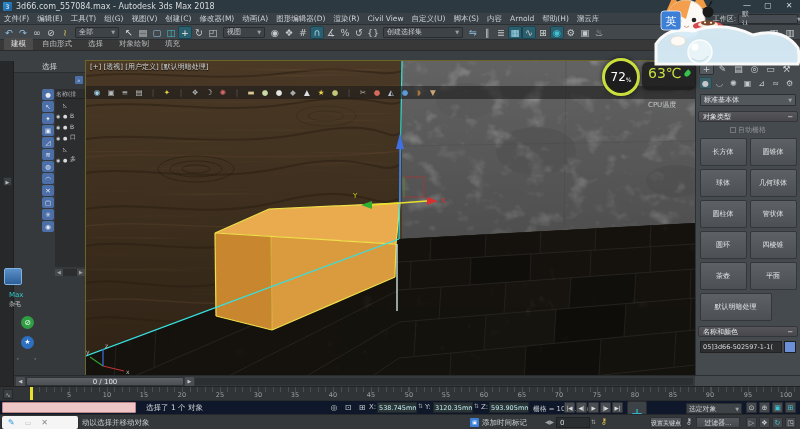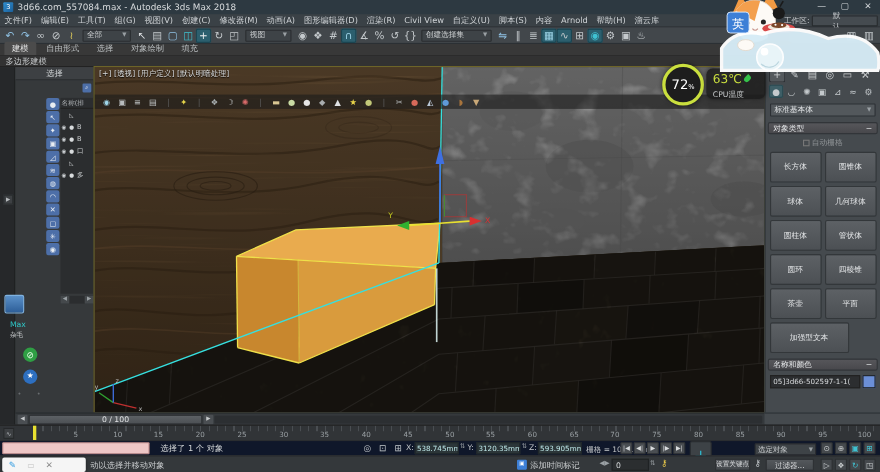--- a/index.html
+++ b/index.html
@@ -10,21 +10,21 @@
   .abs{position:absolute;}
   
   .titlebar{left:0;top:0;width:800px;height:13px;background:#2d3941;display:flex;align-items:center;font-size:8px;color:#d8dbdd;}
   .appicon{width:9px;height:9px;margin:0 4px 0 3px;background:linear-gradient(135deg,#2f8fd0,#1b5f9a);border-radius:1px;color:#fff;font-size:6px;line-height:9px;text-align:center;}
   .winbtns{position:absolute;right:4px;top:0;display:flex;gap:7px;}
   .winbtns span{width:14px;height:11px;text-align:center;font-size:8px;color:#cfd3d6;line-height:11px;}
   
   .menubar{left:0;top:13px;width:800px;height:12px;background:#3a4146;display:flex;align-items:center;font-size:7.5px;color:#cfd3d6;border-bottom:1px solid #2b3034;}
   .menubar .mi{padding:0 4px;white-space:nowrap;}
   .workspace{position:absolute;right:2px;top:0;height:12px;display:flex;align-items:center;font-size:7px;color:#c6cacd;}
-  .workspace .combo{width:60px;height:10px;background:#454b50;border:1px solid #272b2e;border-radius:1px;margin-left:2px;padding:0 18px;display:flex;align-items:center;justify-content:space-between;font-size:7px;gap:45px;}
+  .workspace .combo{width:60px;height:10px;background:#454b50;border:1px solid #272b2e;border-radius:1px;margin-left:2px;padding:0 3px;display:flex;align-items:center;justify-content:space-between;font-size:7px;gap:45px;}
   
   .toolbar{left:0;top:25px;width:800px;height:15px;background:#42474b;border-bottom:1px solid #2b3034;display:flex;align-items:center;padding-left:2px;gap:1px;}
   .tb-ico{width:14px;height:13px;display:flex;align-items:center;justify-content:center;font-size:9.5px;border-radius:2px;color:#c4c9cc;}
   .tb-ico.active{background:#2c5f6e;box-shadow:inset 0 0 0 1px #1b4450;}
   .tb-dd{height:11px;background:#3e4347;border:1px solid #2a2d30;border-radius:1px;color:#c9ccce;font-size:7px;display:flex;align-items:center;justify-content:space-between;padding:0 3px;margin:0 2px;}
   .caret{font-size:5px;color:#9aa0a4;margin-left:3px;}
   
   .ribbontabs{left:0;top:40px;width:800px;height:11px;background:#383838;display:flex;align-items:flex-end;padding-left:4px;gap:2px;border-bottom:1px solid #2b2b2b;}
   .rtab{font-size:7.5px;color:#b9bdbf;padding:1px 7px;}
   .rtab.active{background:#4b4b4b;color:#e8e8e8;border-radius:2px 2px 0 0;}
@@ -55,23 +55,23 @@
   .viewport{left:86px;top:61px;width:609px;height:314px;background:#4a3a26;outline:1px solid #6d6428;overflow:hidden;}
   .vp-label{position:absolute;left:4px;top:1px;font-size:7px;color:#d8dbdd;text-shadow:0 1px 1px #000;z-index:5;}
   .physx{position:absolute;left:112px;top:4px;z-index:5;font-weight:bold;font-size:16px;letter-spacing:2px;color:#11430f;-webkit-text-stroke:1px #28b828;text-shadow:0 0 2px #062;}
   .physx .arr{color:#9adf1f;-webkit-text-stroke:0;font-size:11px;}
   .physx .cpu{color:#2ede3e;-webkit-text-stroke:1px #1a8f1a;}
   .vp-iconbar{position:absolute;left:0;top:25px;width:609px;height:13px;background:rgba(26,26,26,.6);display:flex;align-items:center;padding-left:5px;gap:2px;z-index:5;}
   .vp-iconbar span{font-size:7.5px;width:12px;text-align:center;}
   .gauge{left:602px;top:58px;width:38px;height:38px;border-radius:50%;background:#1d1d1d;border:3px solid var(--gauge_ring,#cadf3e);z-index:20;display:flex;align-items:center;justify-content:center;color:#fff;font-size:12px;box-shadow:0 0 4px rgba(0,0,0,.6);}
   .gauge small{font-size:6px;margin-top:4px;}
   .temp-pill{left:642px;top:62px;width:54px;height:28px;background:#1c1c1cde;border-radius:6px;z-index:20;padding:3px 0 0 6px;box-shadow:0 0 4px rgba(0,0,0,.5);}
-  .temp-pill .t1{font-size:11px;color:var(--gauge_ring,#cadf3e);display:flex;align-items:center;gap:3px;}
+  .temp-pill .t1{font-size:14px;color:var(--gauge_ring,#cadf3e);display:flex;align-items:center;gap:3px;}
   .drop{display:inline-block;width:5px;height:7px;background:#35c24a;border-radius:0 50% 50% 50%;transform:rotate(45deg);}
-  .temp-pill .t2{font-size:7px;color:#c6c9cb;margin-top:3px;}
+  .temp-pill .t2{font-size:7px;color:#c6c9cb;margin-top:19px;}
   
   .cmdpanel{left:695px;top:61px;width:105px;height:325px;background:#454a4e;border-left:1px solid #2b3034;}
   .cp-tabs{display:flex;gap:1px;padding:2px 3px;height:16px;}
   .cp-tabs span{width:15px;height:12px;display:flex;align-items:center;justify-content:center;font-size:9px;color:#c9ccce;border-radius:2px;}
   .cp-tabs span.active{background:#54595d;box-shadow:inset 0 0 0 1px #2c3034;}
   .cp-sub{display:flex;gap:1px;padding:0 3px;height:14px;}
   .cp-sub span{width:13px;height:12px;display:flex;align-items:center;justify-content:center;font-size:8px;color:#c4c9cc;border-radius:2px;}
   .cp-sub span.active{background:#3e5e66;box-shadow:inset 0 0 0 1px #2a4a52;}
   .cp-combo{margin:3px 4px 0;height:12px;background:#53585c;border:1px solid #2c3034;border-radius:1px;font-size:7px;color:#dfe2e4;display:flex;align-items:center;justify-content:space-between;padding:0 3px;}
   .rollout{margin:5px 2px 0;height:11px;background:linear-gradient(180deg,#56565a,#48484c);border:1px solid #323539;border-radius:2px;font-size:7px;color:#e4e6e8;display:flex;align-items:center;padding:0 4px;justify-content:space-between;}
@@ -195,21 +195,21 @@
 
     <span class="tb-ico" style="color: rgb(196, 201, 204);">◉</span>
         <span class="tb-ico" style="color: rgb(196, 201, 204);">❖</span>
         <span class="tb-ico" style="color: rgb(196, 201, 204);">#</span>
         <span class="tb-ico active" style="color: rgb(159, 214, 234);">∩</span>
         <span class="tb-ico" style="color: rgb(196, 201, 204);">∡</span>
         <span class="tb-ico" style="color: rgb(196, 201, 204);">%</span>
         <span class="tb-ico" style="color: rgb(196, 201, 204);">↺</span>
         <span class="tb-ico" style="color: rgb(196, 201, 204);">{}</span>
       </span>
-    <span class="tb-dd" style="width:64px">
+    <span class="tb-dd" style="width:80px">
       <span>创建选择集</span>
         <span class="caret">▼</span>
     </span>
     <span style="display:flex">
 
     <span class="tb-ico" style="color: rgb(143, 193, 227);">⇋</span>
         <span class="tb-ico" style="color: rgb(196, 201, 204);">∥</span>
         <span class="tb-ico" style="color: rgb(196, 201, 204);">≣</span>
         <span class="tb-ico active" style="color: rgb(159, 214, 234);">▦</span>
         <span class="tb-ico active" style="color: rgb(196, 201, 204);">∿</span>
@@ -227,23 +227,20 @@
   </div>
 
   <div class="abs ribbontabs">
 
   <span class="rtab active">建模</span>
       <span class="rtab">自由形式</span>
       <span class="rtab">选择</span>
       <span class="rtab">对象绘制</span>
       <span class="rtab">填充</span>
     </div>
-  <div class="abs ribbonsub">
-    <span>多边形建模</span>
-  </div>
 
   <div class="abs leftstrip"></div>
   <div class="abs x-fly">▶</div>
 
   <div class="abs explorer">
     <div class="x-title">选择</div>
     <span class="x-search">⌕</span>
     <div class="x-filters">
 
     <span>●</span>
@@ -559,21 +556,21 @@
     <button>长方体</button>
         <button>圆锥体</button>
         <button>球体</button>
         <button>几何球体</button>
         <button>圆柱体</button>
         <button>管状体</button>
         <button>圆环</button>
         <button>四棱锥</button>
         <button>茶壶</button>
         <button>平面</button>
-        <button>加强型文本</button>
+        <button>默认明暗处理</button>
       </div>
     <div class="rollout">
       <span>名称和颜色</span>
         <span>−</span>
     </div>
     <div class="namerow">
       <span class="namefield">05]3d66-502597-1-1(</span>
       <span class="swatch" style="background: rgb(107, 143, 216);"></span>
     </div>
   </div>

